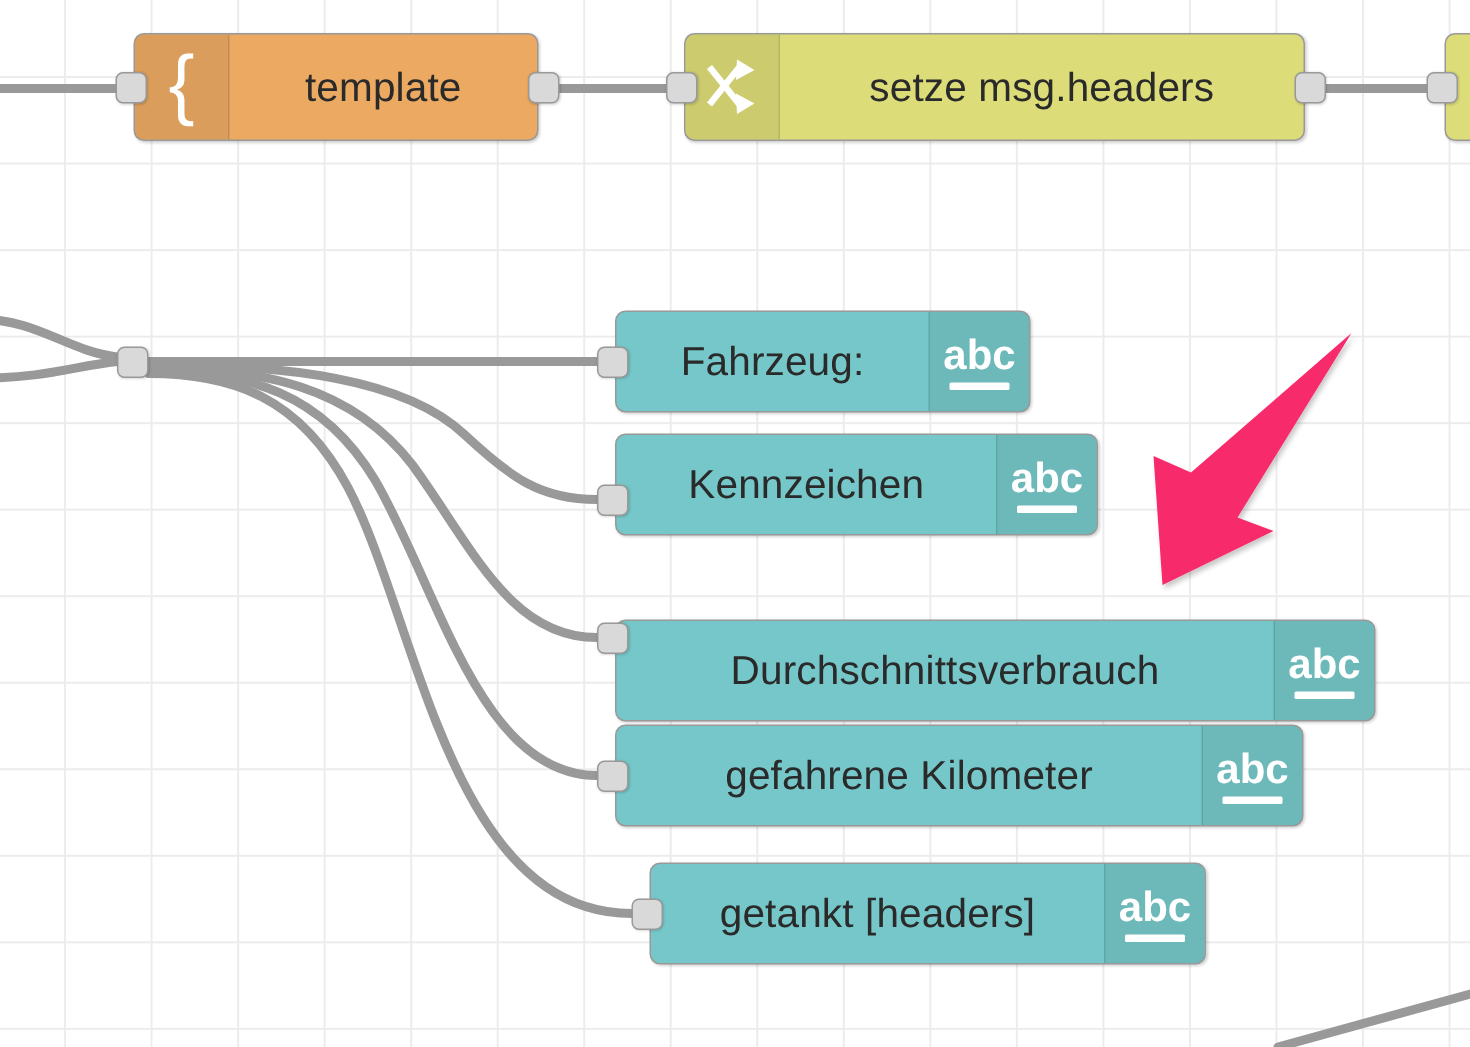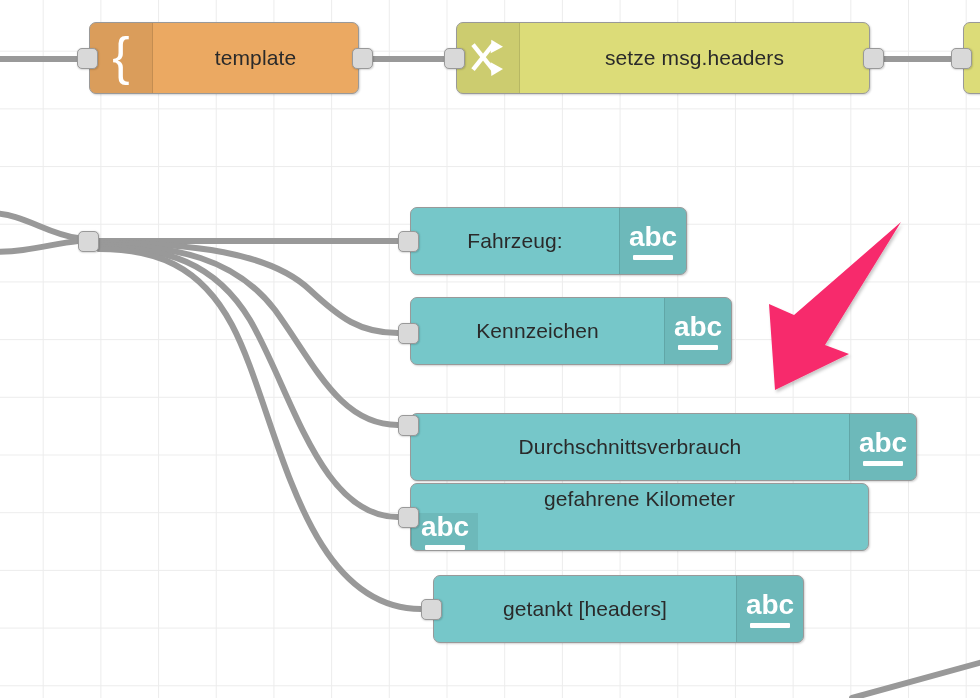--- a/index.html
+++ b/index.html
@@ -50,21 +50,21 @@
   }
   .node-icon-box.left {
     border-right: 1.3px solid rgba(0,0,0,0.10);
   }
   .node-label {
     flex: 1 1 auto;
     display: flex;
     align-items: center;
     justify-content: center;
     color: #2a2a2a;
-    font-size: 21px;
+    font-size: 27px;
     letter-spacing: 0.1px;
     white-space: nowrap;
     padding: 0 14px;
   }
   .port {
     position: absolute;
     width: 21px;
     height: 21px;
     box-sizing: border-box;
     background: #d9d9d9;
@@ -165,39 +165,39 @@
 
   <div class="node" style="left:410px; top:207px; width:277px; height:68px; background:#76c7c9;">
     <div class="node-label">Fahrzeug:</div>
     <div class="node-icon-box right abc-icon" style="width:66px;">
       <span class="abc-text">abc</span>
       <span class="abc-bar"></span>
     </div>
   </div>
   <div class="port" style="left:398px; top:231px;"></div>
 
-  <div class="node" style="left:410px; top:297px; width:322px; height:68px; background:#76c7c9;">
+  <div class="node" style="left:410px; top:289px; width:322px; height:68px; background:#76c7c9;">
     <div class="node-label">Kennzeichen</div>
     <div class="node-icon-box right abc-icon" style="width:66px;">
       <span class="abc-text">abc</span>
       <span class="abc-bar"></span>
     </div>
   </div>
   <div class="port" style="left:398px; top:323px;"></div>
 
   <div class="node" style="left:410px; top:391px; width:507px; height:68px; background:#76c7c9;margin-top:22px;">
     <div class="node-label">Durchschnittsverbrauch</div>
     <div class="node-icon-box right abc-icon" style="width:66px;">
       <span class="abc-text">abc</span>
       <span class="abc-bar"></span>
     </div>
   </div>
   <div class="port" style="left:398px; top:415px;"></div>
 
-  <div class="node" style="left:410px; top:483px; width:459px; height:68px; background:#76c7c9;flex-direction:column;">
+  <div class="node" style="left:410px; top:483px; width:459px; height:68px; background:#76c7c9;">
     <div class="node-label">gefahrene Kilometer</div>
     <div class="node-icon-box right abc-icon" style="width:66px;">
       <span class="abc-text">abc</span>
       <span class="abc-bar"></span>
     </div>
   </div>
   <div class="port" style="left:398px; top:507px;"></div>
 
   <div class="node" style="left:433px; top:575px; width:371px; height:68px; background:#76c7c9;">
     <div class="node-label">getankt [headers]</div>

